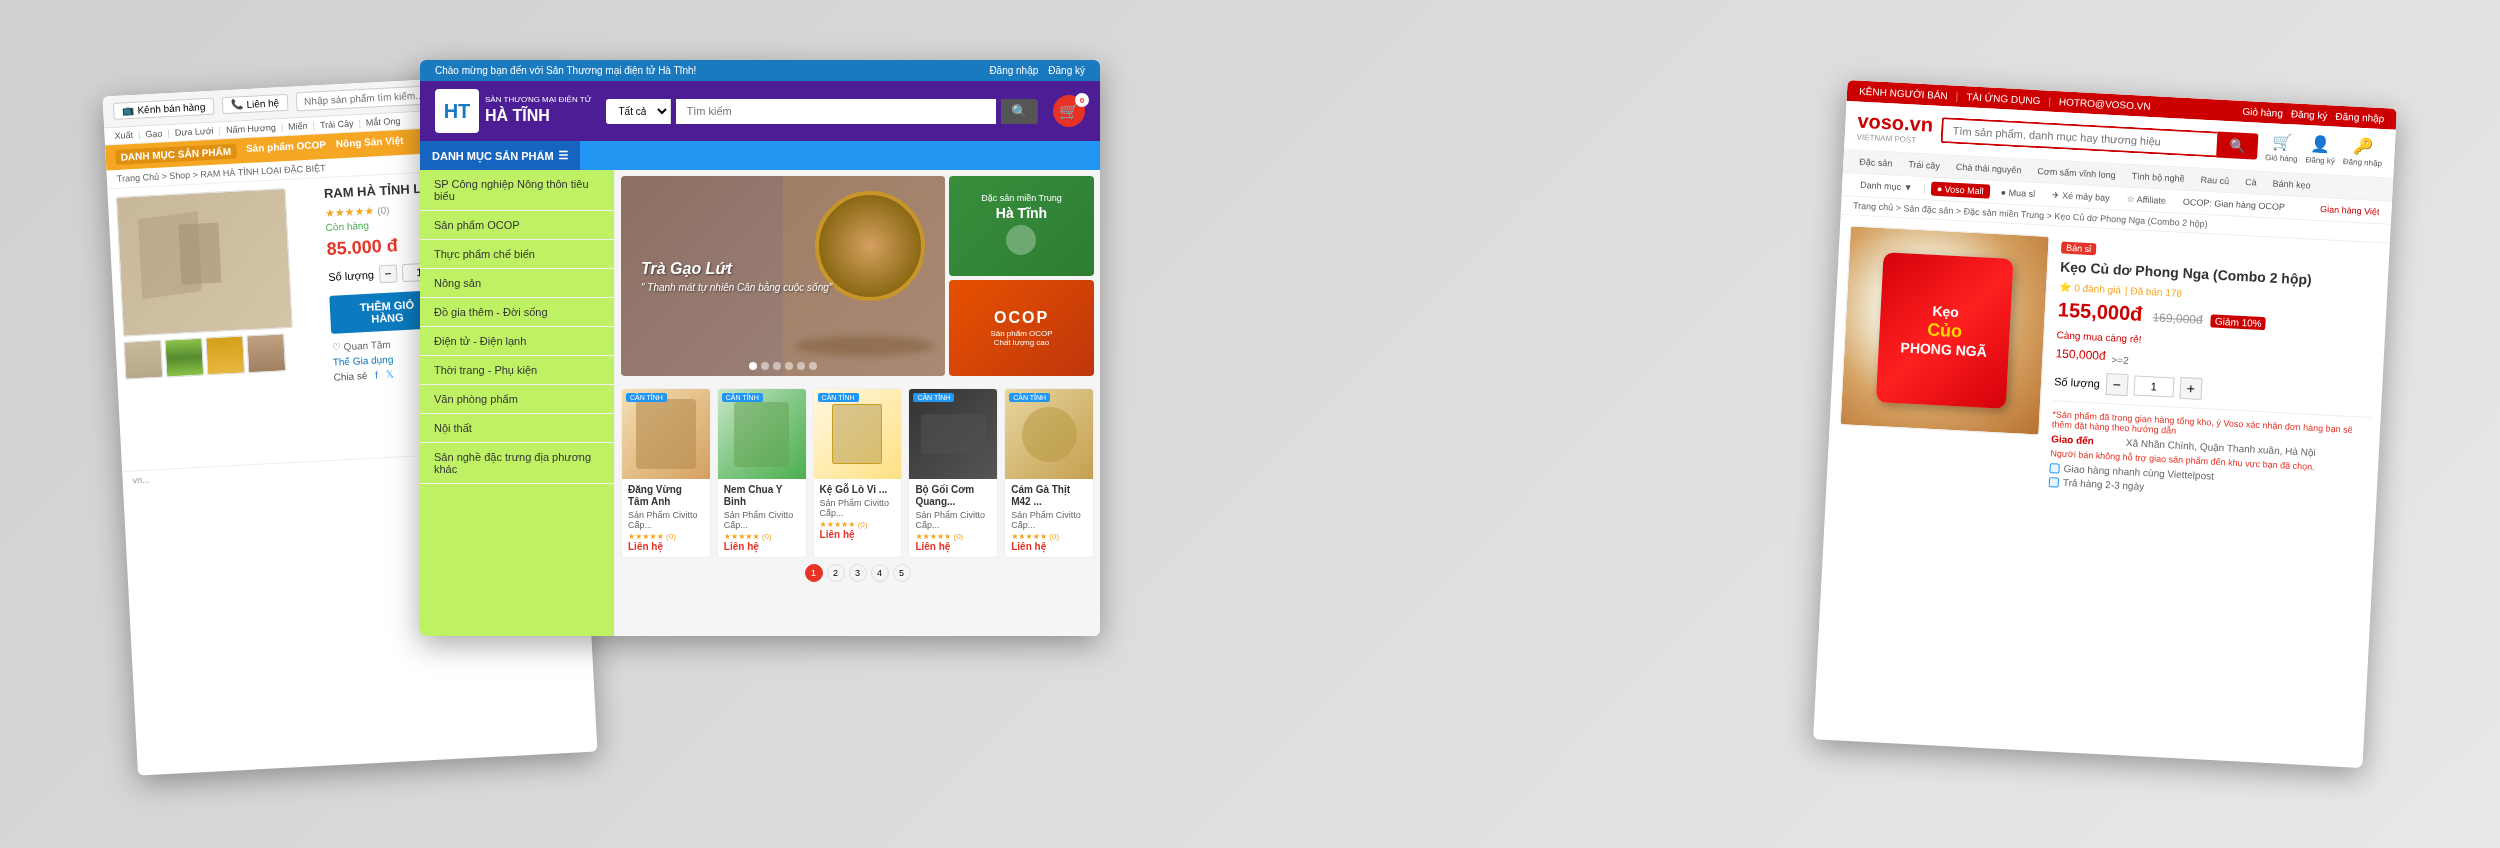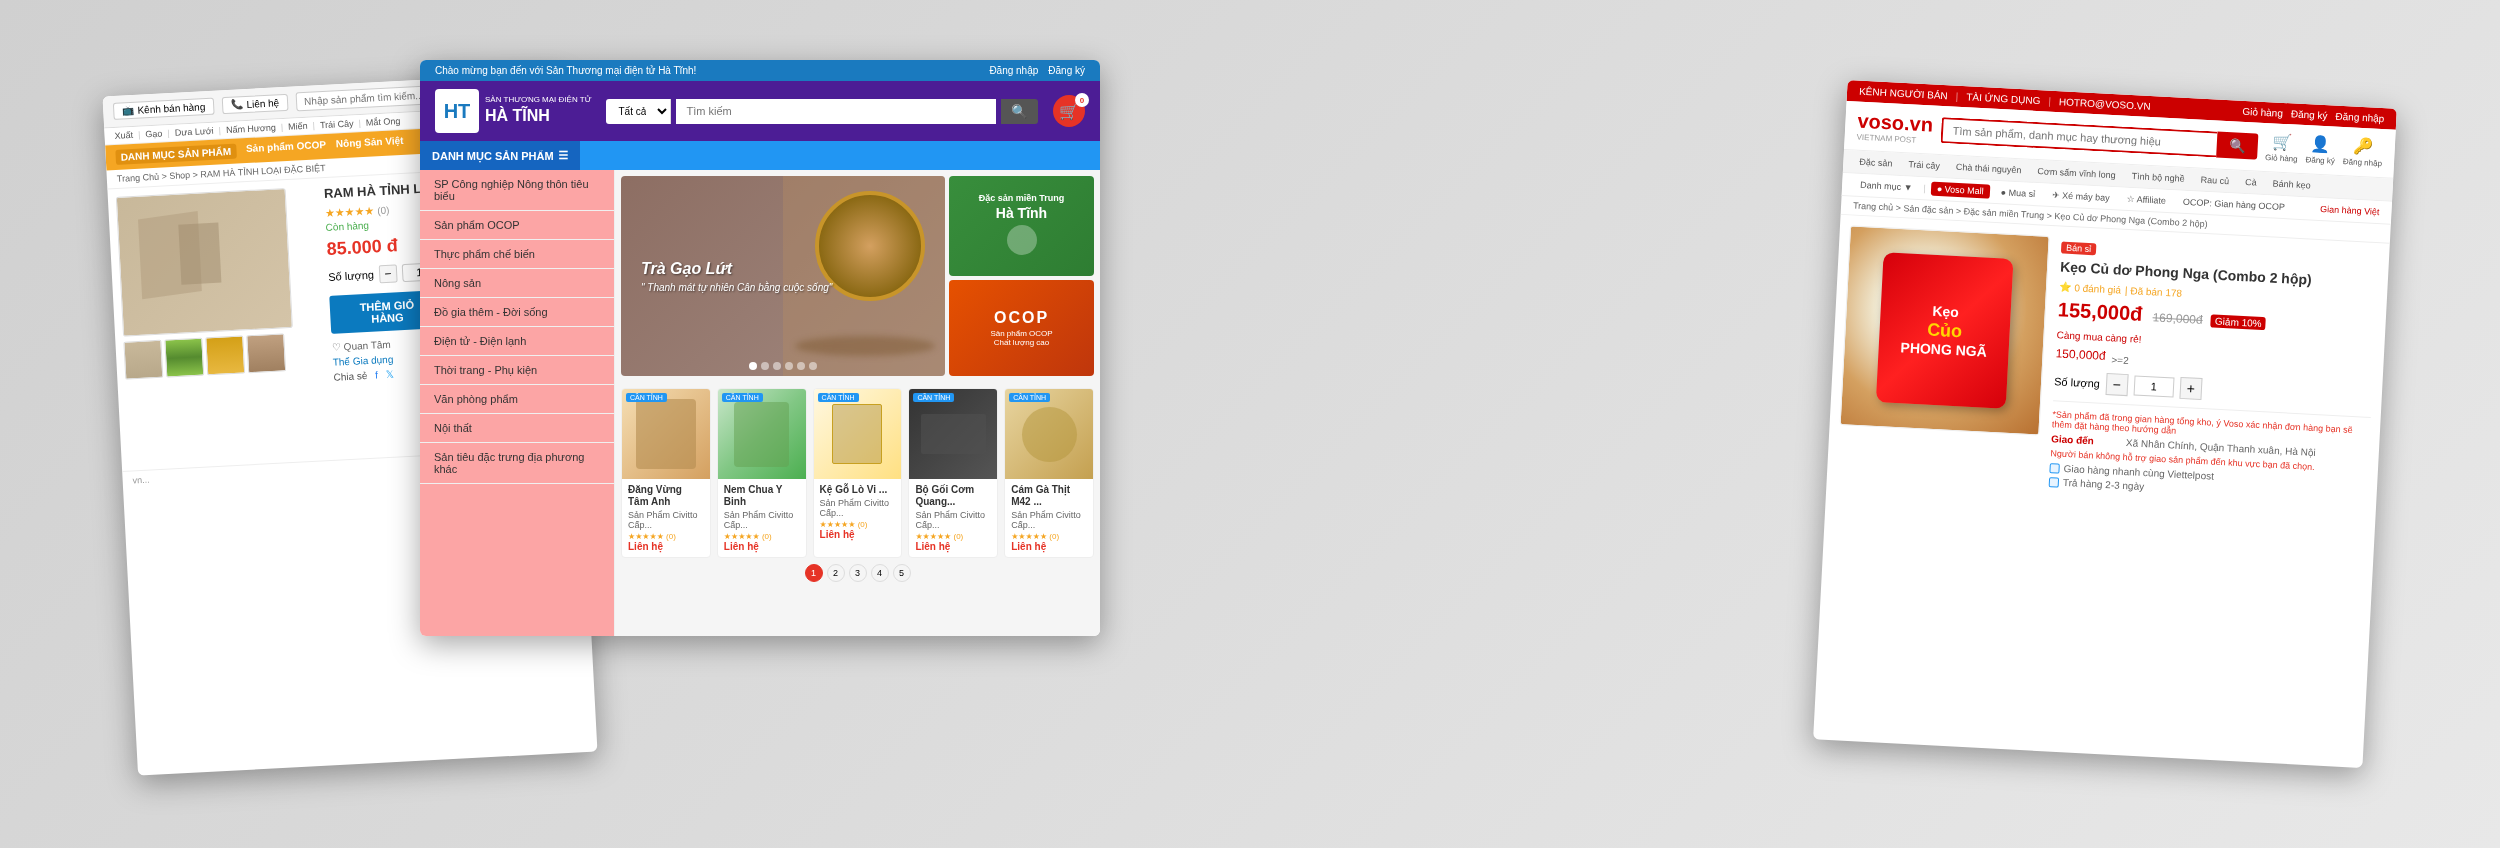--- a/index.html
+++ b/index.html
@@ -400,21 +400,21 @@
     }
 
     .ht-body {
       display: flex;
       height: calc(700px - 120px);
       overflow: hidden;
     }
 
     .ht-sidebar {
       width: 195px;
-      background: #fca5a5;
+      background: #bef264;
       border-right: 1px solid #eee;
       font-size: 11px;
       overflow-y: auto;
       flex-shrink: 0;
     }
     .ht-sidebar-item {
       padding: 8px 14px;
       border-bottom: 1px solid #f0f0f0;
       cursor: pointer;
       color: #333;
@@ -1019,21 +1019,21 @@
       <div class="ht-sidebar">
         <div class="ht-sidebar-item">SP Công nghiệp Nông thôn tiêu biểu</div>
         <div class="ht-sidebar-item">Sản phẩm OCOP</div>
         <div class="ht-sidebar-item">Thực phẩm chế biến</div>
         <div class="ht-sidebar-item">Nông sản</div>
         <div class="ht-sidebar-item">Đồ gia thêm - Đời sống</div>
         <div class="ht-sidebar-item">Điện tử - Điện lạnh</div>
         <div class="ht-sidebar-item">Thời trang - Phụ kiện</div>
         <div class="ht-sidebar-item">Văn phòng phẩm</div>
         <div class="ht-sidebar-item">Nội thất</div>
-        <div class="ht-sidebar-item">Sản tiêu đặc trưng địa phương khác</div>
+        <div class="ht-sidebar-item">Sản nghề đặc trưng địa phương khác</div>
       </div>
 
       <div class="ht-main">
 
         <div class="ht-banner-area">
           <div class="ht-banner-main">
 
             <div style="position:absolute; right:20px; top:15px; width:110px; height:110px; background:radial-gradient(circle, #d4a060 0%, #8b6914 70%); border-radius:50%; border:4px solid #c8952a;"></div>
             <div style="position:absolute; right:10px; bottom:20px; width:140px; height:20px; background:rgba(100,60,10,0.3); border-radius:50%; filter:blur(3px);"></div>
             <div class="ht-banner-text">
@@ -1046,21 +1046,21 @@
               <div class="ht-banner-dot"></div>
               <div class="ht-banner-dot"></div>
               <div class="ht-banner-dot"></div>
               <div class="ht-banner-dot"></div>
               <div class="ht-banner-dot"></div>
             </div>
           </div>
           <div class="ht-banner-side">
             <div class="ht-banner-side-top">
               <div>
-                <div style="font-size:9px; font-weight:bold; margin-bottom:2px;">Đặc sản miền Trung</div>
+                <div style="font-size:9px; font-weight:normal; margin-bottom:2px;">Đặc sản miền Trung</div>
                 <div style="font-size:14px; font-weight:bold;">Hà Tĩnh</div>
                 <div style="width:30px; height:30px; background:rgba(255,255,255,0.3); border-radius:50%; margin:4px auto;"></div>
               </div>
             </div>
             <div class="ht-banner-side-bottom">
               <div>
                 <div style="font-size:16px; font-weight:bold; letter-spacing:2px;">OCOP</div>
                 <div style="font-size:8px; font-weight:normal; margin-top:2px;">Sản phẩm OCOP<br>Chất lượng cao</div>
               </div>
             </div>

